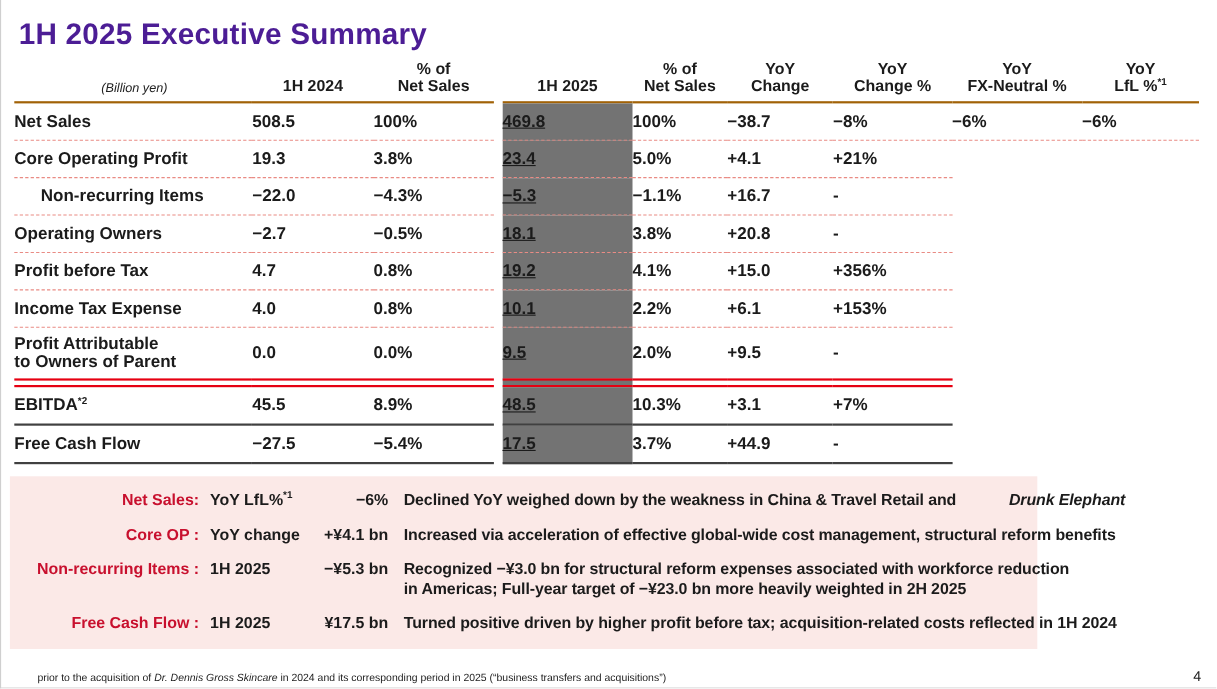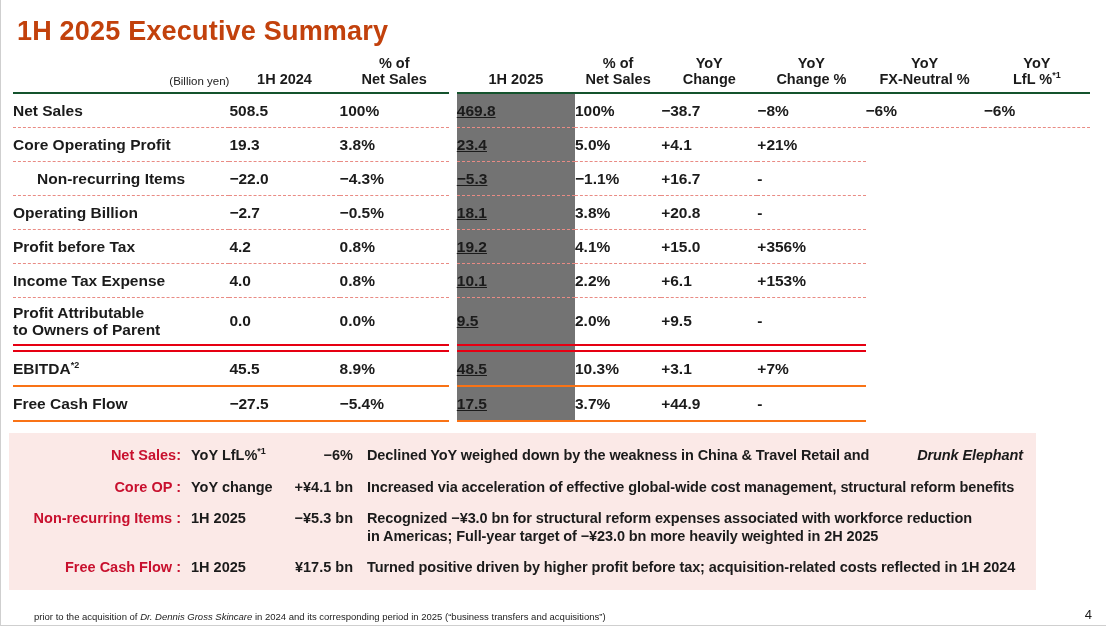--- a/index.html
+++ b/index.html
@@ -9,60 +9,60 @@
     background:#fff;
     border-left:1px solid #cfcfcf;
     border-bottom:1px solid #cfcfcf;
     box-sizing:border-box;
     overflow:hidden;
     font-family:"Liberation Sans", sans-serif;
     color:#1b1b1b;
   }
   .title{
     margin:16px 0 8px 16px;
-    font-size:27px;font-weight:700;color:#c2410c;letter-spacing:.2px;
+    font-size:27px;font-weight:700;color:#4c1d95;letter-spacing:.2px;
   }
   
   table.fin{
     border-collapse:separate;border-spacing:0;table-layout:fixed;
     margin-left:12px;width:1077px;
   }
   table.fin th{
     font-size:14.5px;font-weight:700;text-align:center;vertical-align:bottom;
     padding:0 0 5px 0;line-height:1.12;
   }
   table.fin th.unit{
-    text-align:right;font-weight:400;font-size:11.5px;padding-left:2px;color:#222;
+    text-align:center;font-weight:400;font-size:11.5px;padding-left:2px;color:#222;font-style:italic;
   }
   table.fin td{
     font-size:15.5px;font-weight:700;padding:0;height:33px;vertical-align:middle;
   }
   tr.r2 td{height:46px;}
   td.lab{text-align:left;padding-left:10px;line-height:1.12;}
   td.lab.indent{padding-left:24px;}
   td.num{text-align:left;}
   td.pr-v24{padding-right:24px;}
   td.pr-p24{padding-right:42px;}
   td.pr-v25{padding-right:13px;}
   td.pr-p25{padding-right:6px;}
   td.pr-chg{padding-right:4px;}
   td.pr-cp {padding-right:8px;}
   td.pr-fx {padding-right:13px;}
   td.pr-lfl{padding-right:22px;}
-  .u2{border-bottom:2px solid #14532d;}          
+  .u2{border-bottom:2px solid #a16207;}          
   .bd{border-bottom:1px dashed #E98B84;}         
-  .bs{border-bottom:2px solid #f97316;margin-top:20px;}          
+  .bs{border-bottom:2px solid #404040;margin-top:20px;}          
   tr.spacer td{height:4px;}
   tr.spacer td.dbl{border-top:2px solid #E60012;border-bottom:2px solid #E60012;}
   .hl{background:#737373;text-decoration:underline;}                       
   sup.s{font-size:9px;vertical-align:super;line-height:0;}
   
   .notes{
     box-sizing:border-box;
-    width:1027px;margin:11px 0 0 8px;
+    width:934px;margin:11px 0 0 8px;
     background:#FBE9E7;
     padding:13px 12px 14px 12px;
   }
   .note-row{
     display:grid;grid-template-columns:160px 96px 68px 1fr;column-gap:4px;
     align-items:start;font-size:14.5px;font-weight:700;line-height:1.25;
   }
   .note-row + .note-row{margin-top:13px;}
   .note-label{color:#C8102E;text-align:right;white-space:nowrap;}
   .note-metric{padding-left:6px;white-space:nowrap;}
@@ -160,35 +160,35 @@
       <td></td>
       <td class="num pr-v25 hl bd">−5.3</td>
       <td class="num pr-p25 bd">−1.1%</td>
       <td class="num pr-chg bd">+16.7</td>
       <td class="num pr-cp bd">-</td>
       <td></td>
           <td></td>
     </tr>
 
     <tr class="r">
-      <td class="lab bd">Operating Billion</td>
+      <td class="lab bd">Operating Owners</td>
       <td class="num pr-v24 bd">−2.7</td>
       <td class="num pr-p24 bd">−0.5%</td>
       <td></td>
       <td class="num pr-v25 hl bd">18.1</td>
       <td class="num pr-p25 bd">3.8%</td>
       <td class="num pr-chg bd">+20.8</td>
       <td class="num pr-cp bd">-</td>
       <td></td>
           <td></td>
     </tr>
 
     <tr class="r">
       <td class="lab bd">Profit before Tax</td>
-      <td class="num pr-v24 bd">4.2</td>
+      <td class="num pr-v24 bd">4.7</td>
       <td class="num pr-p24 bd">0.8%</td>
       <td></td>
       <td class="num pr-v25 hl bd">19.2</td>
       <td class="num pr-p25 bd">4.1%</td>
       <td class="num pr-chg bd">+15.0</td>
       <td class="num pr-cp bd">+356%</td>
       <td></td>
           <td></td>
     </tr>
 

